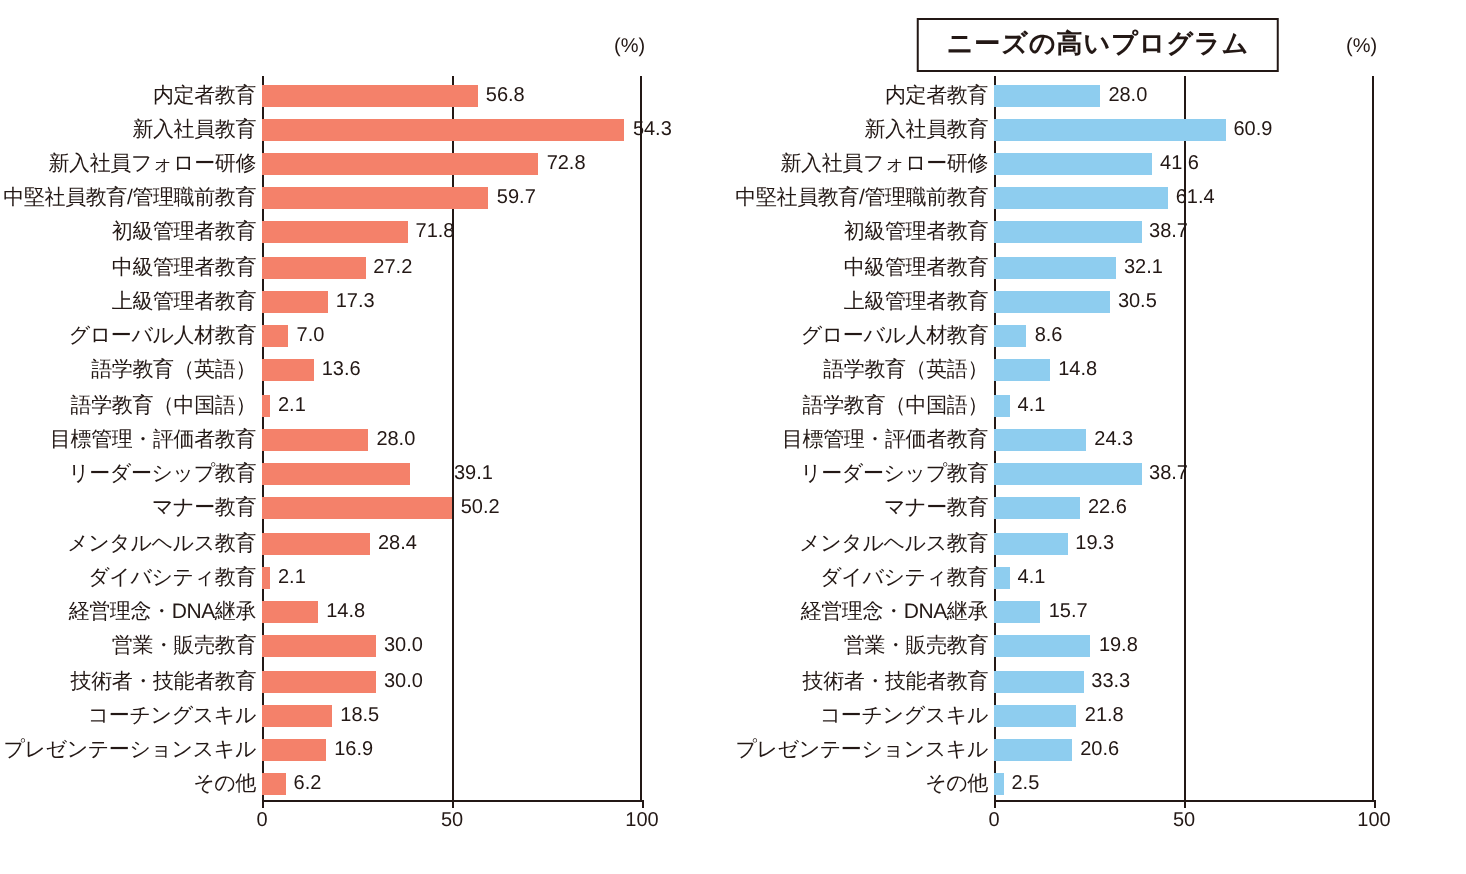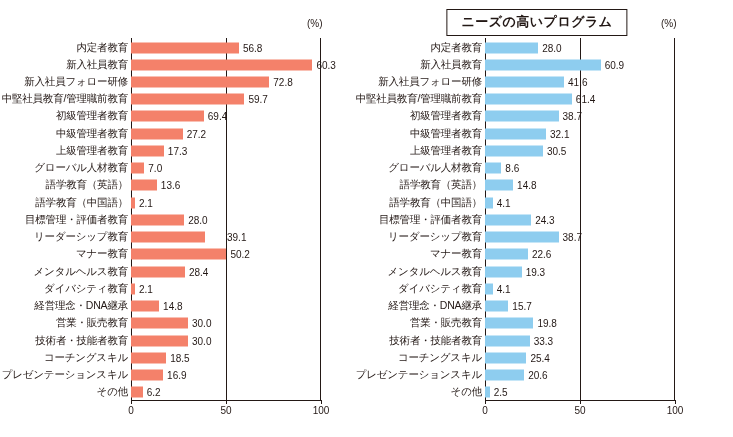--- a/index.html
+++ b/index.html
@@ -19,21 +19,21 @@
     width: 733px;
     height: 437px;
   }
   .panel {
     position: absolute;
     top: 0;
     width: 366px;
     height: 437px;
   }
   .panel-left { left: 0; }
-  .panel-right { left: 354px; }
+  .panel-right { left: 366px; }
 
   .title-box {
     position: absolute;
     top: 9px;
     left: 50%;
     transform: translateX(-50%);
     border: 1px solid #231815;
     padding: 3px 14px 4px 14px;
     font-size: 13px;
     font-weight: bold;
@@ -138,36 +138,36 @@
       <div class="tick" style="left: 321px;"></div>
       <div class="xlabel" style="left: 321px;">100</div>
       <div class="row" style="top: 38px;">
         <div class="cat-label">内定者教育</div>
         <div class="bar" style="width: 107.92px; background: rgb(244, 129, 106);"></div>
         <div class="bar-value" style="left: 242.92px;">56.8</div>
       </div>
       <div class="row" style="top: 55.2381px;">
         <div class="cat-label">新入社員教育</div>
         <div class="bar" style="width: 181.45px; background: rgb(244, 129, 106);"></div>
-        <div class="bar-value" style="left: 316.45px;">60.3</div>
+        <div class="bar-value" style="left: 316.45px;">54.3</div>
       </div>
       <div class="row" style="top: 72.4762px;">
         <div class="cat-label">新入社員フォロー研修</div>
         <div class="bar" style="width: 138.32px; background: rgb(244, 129, 106);"></div>
         <div class="bar-value" style="left: 273.32px;">72.8</div>
       </div>
       <div class="row" style="top: 89.7143px;">
         <div class="cat-label">中堅社員教育/管理職前教育</div>
         <div class="bar" style="width: 113.43px; background: rgb(244, 129, 106);"></div>
         <div class="bar-value" style="left: 248.43px;">59.7</div>
       </div>
       <div class="row" style="top: 106.952px;">
         <div class="cat-label">初級管理者教育</div>
         <div class="bar" style="width: 72.77px; background: rgb(244, 129, 106);"></div>
-        <div class="bar-value" style="left: 207.77px;">69.4</div>
+        <div class="bar-value" style="left: 207.77px;">71.8</div>
       </div>
       <div class="row" style="top: 124.19px;">
         <div class="cat-label">中級管理者教育</div>
         <div class="bar" style="width: 51.68px; background: rgb(244, 129, 106);"></div>
         <div class="bar-value" style="left: 186.68px;">27.2</div>
       </div>
       <div class="row" style="top: 141.429px;">
         <div class="cat-label">上級管理者教育</div>
         <div class="bar" style="width: 32.87px; background: rgb(244, 129, 106);"></div>
         <div class="bar-value" style="left: 167.87px;">17.3</div>
@@ -343,21 +343,21 @@
         <div class="bar-value" style="left: 183.45px;">19.8</div>
       </div>
       <div class="row" style="top: 331.048px;">
         <div class="cat-label">技術者・技能者教育</div>
         <div class="bar" style="width: 44.65px; background: rgb(142, 205, 239);"></div>
         <div class="bar-value" style="left: 179.65px;">33.3</div>
       </div>
       <div class="row" style="top: 348.286px;">
         <div class="cat-label">コーチングスキル</div>
         <div class="bar" style="width: 41.42px; background: rgb(142, 205, 239);"></div>
-        <div class="bar-value" style="left: 176.42px;">25.4</div>
+        <div class="bar-value" style="left: 176.42px;">21.8</div>
       </div>
       <div class="row" style="top: 365.524px;">
         <div class="cat-label">プレゼンテーションスキル</div>
         <div class="bar" style="width: 39.14px; background: rgb(142, 205, 239);"></div>
         <div class="bar-value" style="left: 174.14px;">20.6</div>
       </div>
       <div class="row" style="top: 382.762px;">
         <div class="cat-label">その他</div>
         <div class="bar" style="width: 4.75px; background: rgb(142, 205, 239);"></div>
         <div class="bar-value" style="left: 139.75px;">2.5</div>

